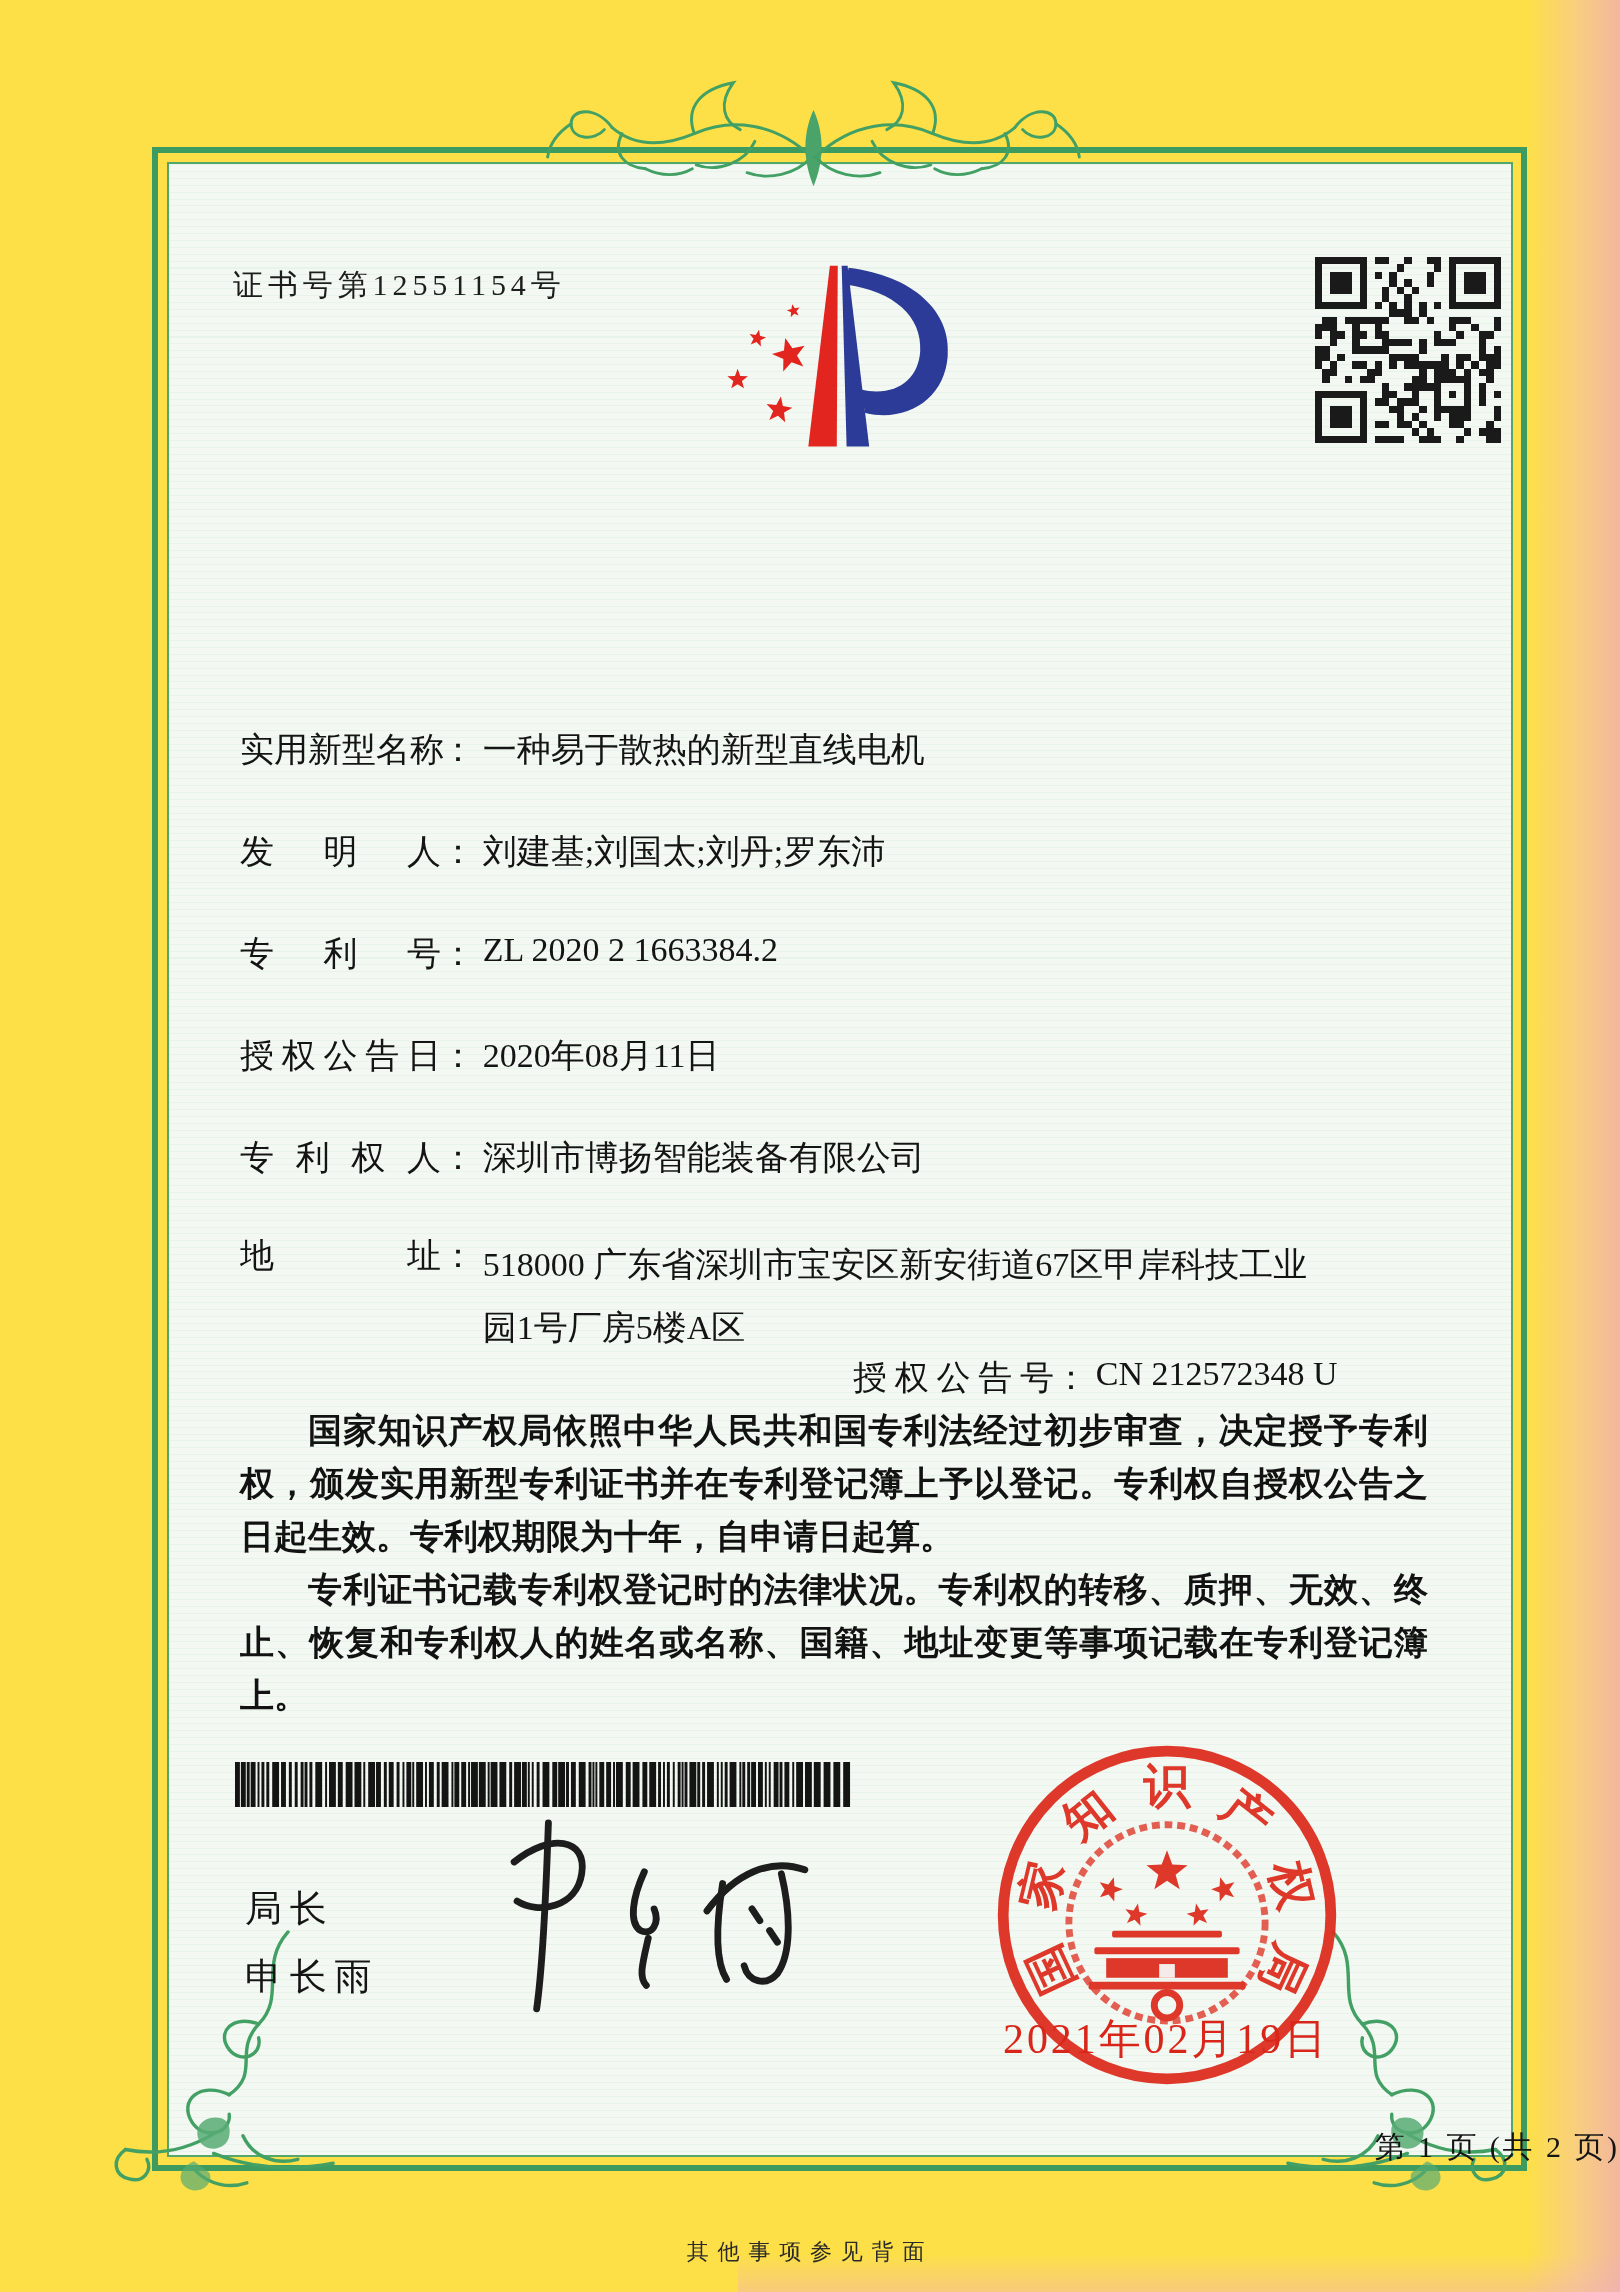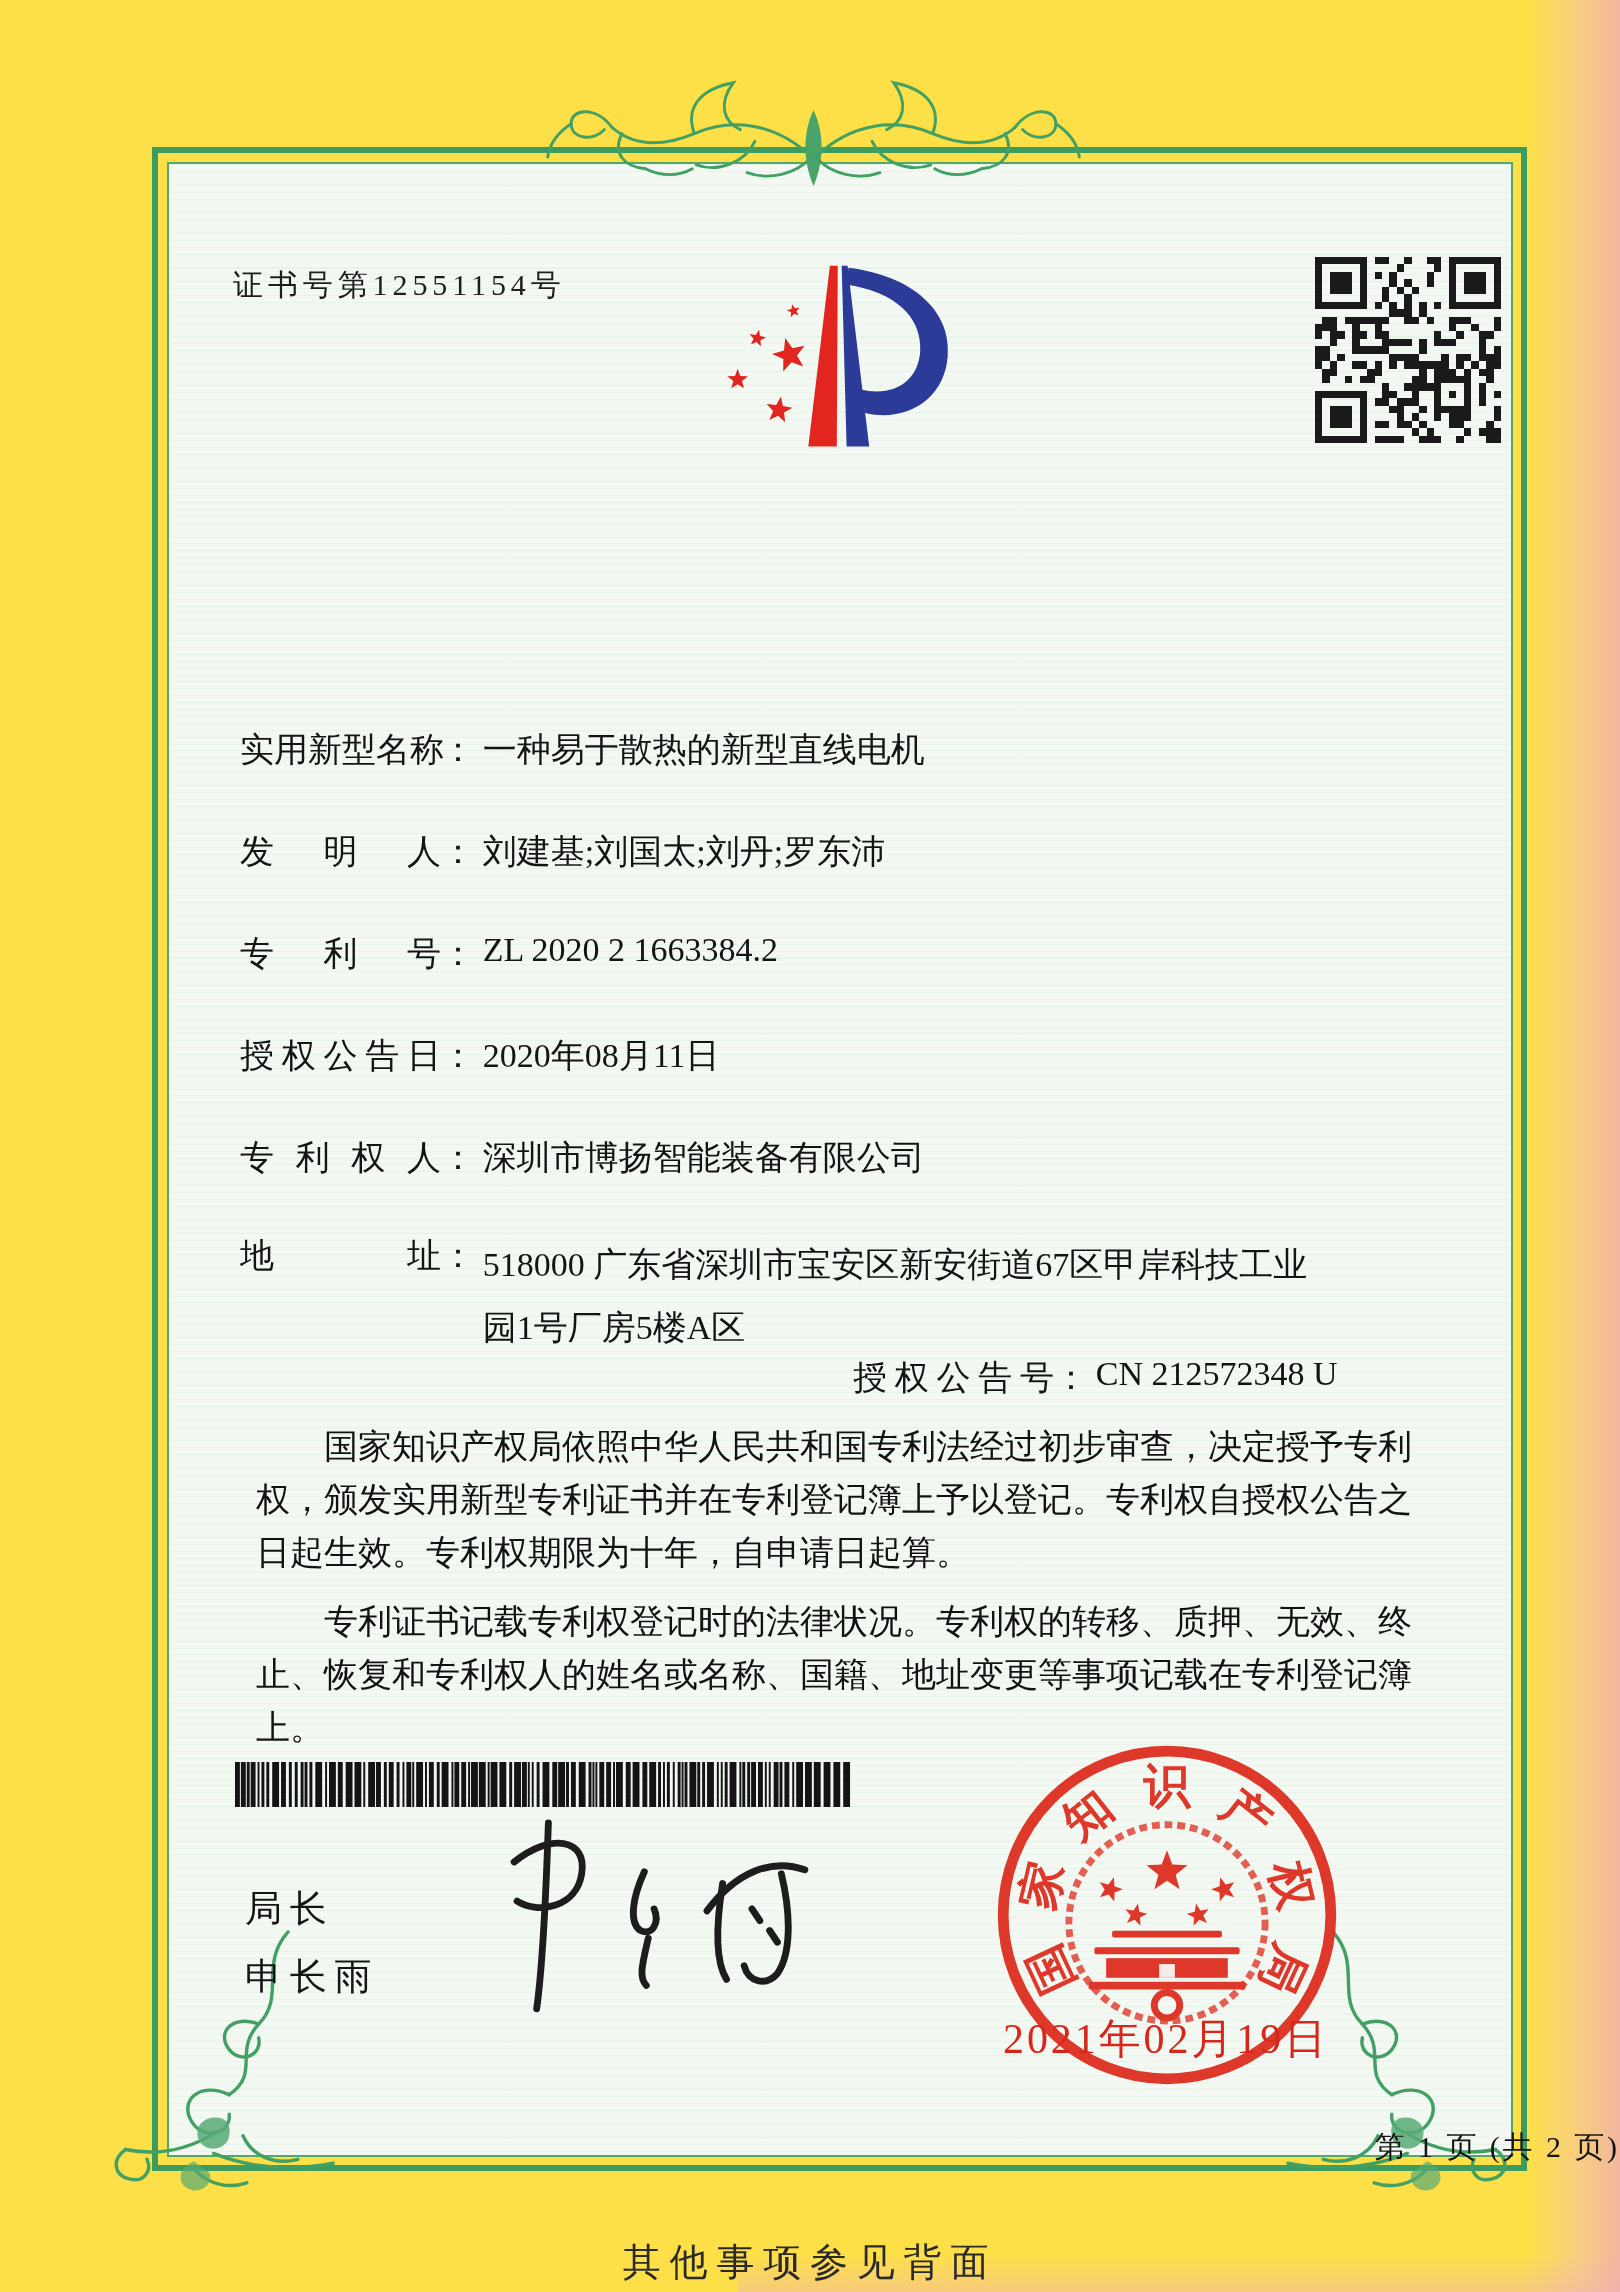--- a/index.html
+++ b/index.html
@@ -31,30 +31,30 @@
   .title{position:absolute; left:196px; top:502px; width:1228px; text-align:center;
     font-size:84px; font-weight:bold; letter-spacing:11.8px; color:#101010; z-index:4; white-space:nowrap;}
   .row{position:absolute; left:240px; font-size:34px; color:#141414; white-space:nowrap; z-index:4;}
   .lbl{display:inline-block; width:201px; text-align:justify; text-align-last:justify; text-justify:inter-character; vertical-align:top;}
   .colon{vertical-align:top;}
   .val{vertical-align:top; margin-left:7.8px;}
   .addr-val{display:inline-block; margin-left:7.8px; white-space:normal; width:990px; line-height:63px; vertical-align:top;}
   .pair2{position:absolute; left:613px; top:0;}
   .paras{position:absolute; left:240px; top:1404px; width:1188px; font-size:34px; line-height:1.56;
     text-align:justify; color:#121212; z-index:4;}
-  .paras p{margin:16px; text-indent:2em;}
+  .paras p{margin:0; text-indent:2em;font-weight:bold;}
   .barcode{position:absolute; left:235px; top:1762px; width:617px; height:45px; z-index:4;}
   .signer-title{position:absolute; left:245px; top:1884px; font-size:37px; letter-spacing:7.8px; z-index:4;}
   .signer-name{position:absolute; left:245px; top:1952px; font-size:37px; letter-spacing:7.8px; z-index:4;}
   .signature{position:absolute; left:421px; top:1815px; width:431px; height:230px; z-index:4;}
   .seal{position:absolute; left:961px; top:1709px; width:412px; height:412px; z-index:5; opacity:.93;}
   .seal-date{position:absolute; left:970px; top:2011px; width:392px; text-align:center;
     font-size:42px; color:#d8261b; letter-spacing:2.9px; z-index:6; white-space:nowrap;}
   .page-no{position:absolute; left:0; top:2127px; width:1620px; text-align:right; font-size:30px; letter-spacing:2.9px; z-index:4;}
-  .back-note{position:absolute; left:0; top:2237px; width:1620px; text-align:center; font-size:38px; letter-spacing:8.8px; color:#2a2a2a; z-index:4;}
+  .back-note{position:absolute; left:0; top:2237px; width:1620px; text-align:center; font-size:22px; letter-spacing:8.8px; color:#2a2a2a; z-index:4;}
   svg .green-stroke{stroke:#43a065; fill:none; stroke-linecap:round;}
 </style>
 </head>
 <body>
 
 <div class="page">
 
   <div class="paper-tint"></div>
   <div class="border-outer"></div>
   <div class="border-inner"></div>

